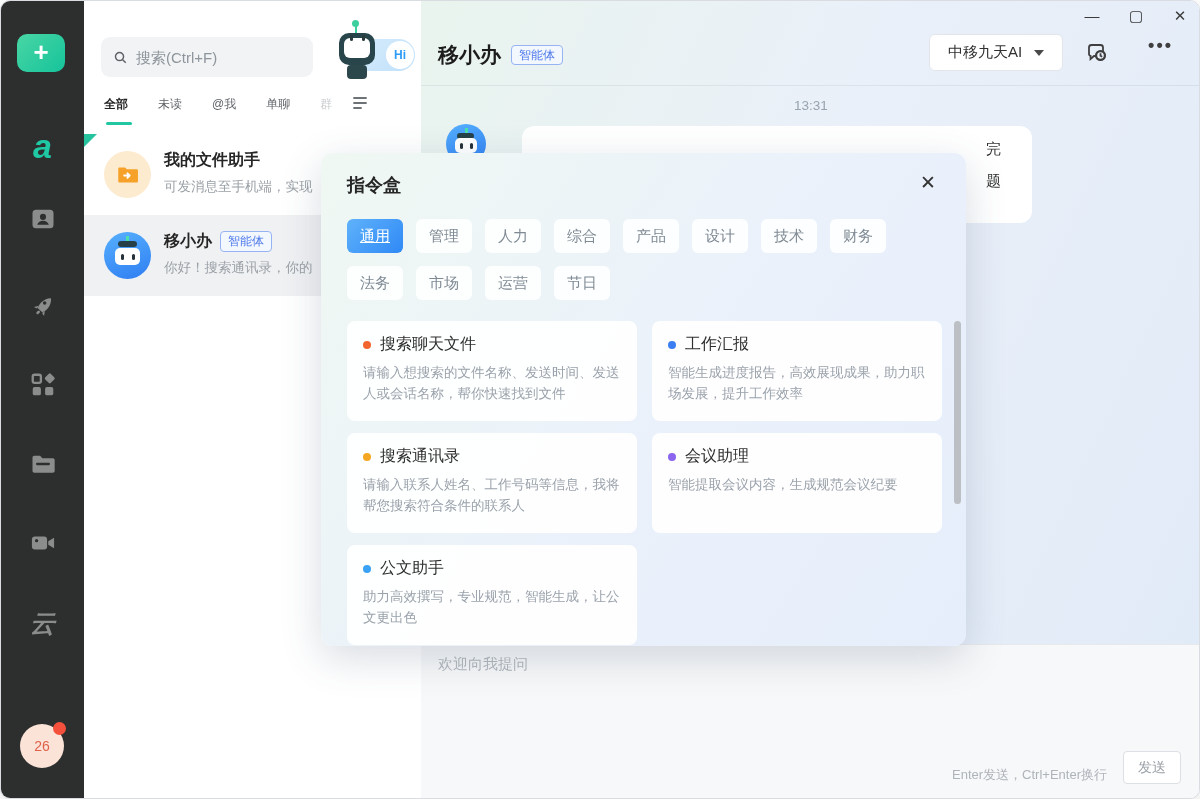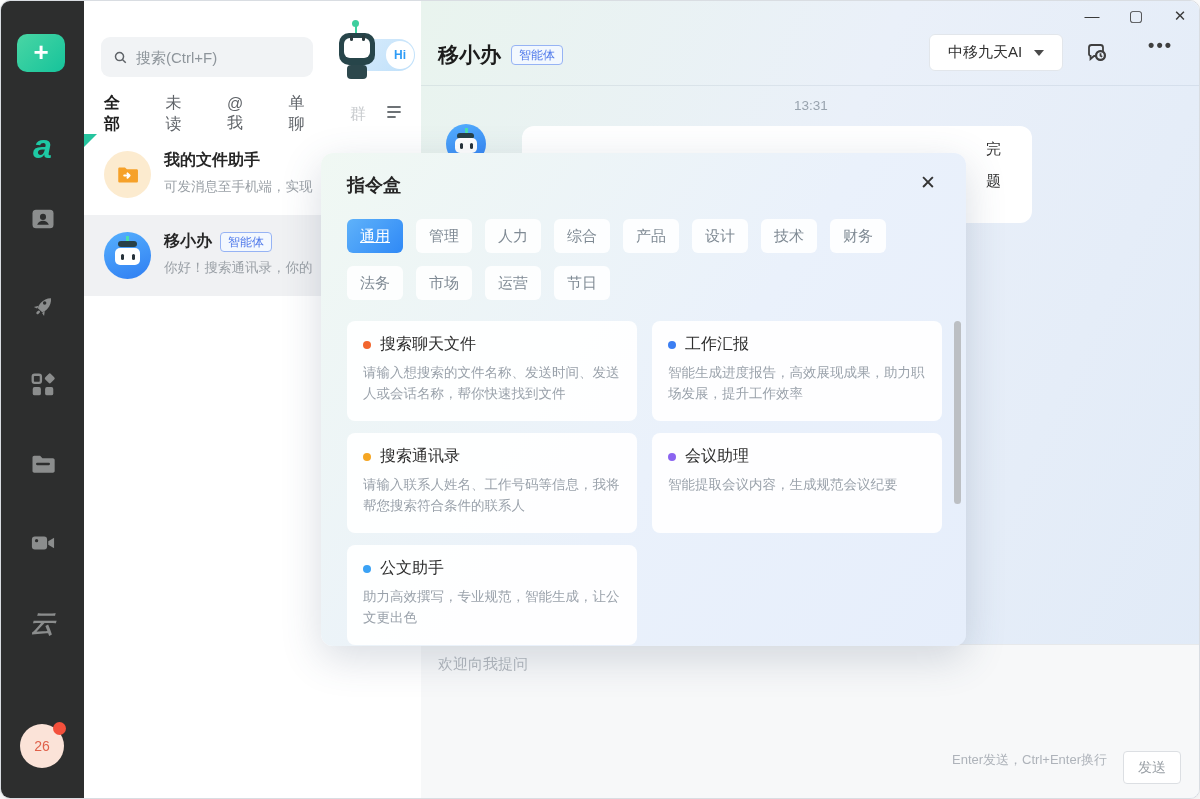--- a/index.html
+++ b/index.html
@@ -37,32 +37,32 @@
                align-items:center; justify-content:center; }
   .mascot .head{ position:absolute; left:8px; top:6px; width:36px; height:32px; border-radius:10px;
                  background:#27454a; }
   .mascot .face{ position:absolute; left:13px; top:11px; width:26px; height:20px; border-radius:6px; background:#fff; }
   .mascot .eye{ position:absolute; top:8px; width:3px; height:6px; border-radius:2px; background:#2b3b3e; }
   .mascot .ant{ position:absolute; left:24px; top:-2px; width:2px; height:8px; background:#3ecf9e; }
   .mascot .antdot{ position:absolute; left:21px; top:-7px; width:7px; height:7px; border-radius:50%; background:#3ecf9e; }
   .mascot .body{ position:absolute; left:16px; top:38px; width:20px; height:14px; border-radius:4px; background:#2c474c; }
 
   .list-tabs{ position:absolute; left:20px; top:92px; width:300px; display:flex; align-items:center;
-              gap:30px; font-size:16px; color:#5f6368; }
+              gap:30px; font-size:12px; color:#5f6368; }
   .list-tab{ cursor:pointer; position:relative; }
   .list-tab.active{ color:#1f1f1f; font-weight:700; }
   .list-tab.active::after{ content:""; position:absolute; left:2px; bottom:-12px; width:26px; height:3px;
                            border-radius:2px; background:#22c6a0; }
   .list-tab.faded{ color:#c9cccf; }
   .filter-icon{ margin-left:-12px; color:#6d7276; cursor:pointer; }
 
   .chat-item{ position:absolute; left:0; width:337px; height:81px; cursor:pointer; }
   .chat-item .av{ position:absolute; left:20px; top:17px; width:47px; height:47px; border-radius:50%; }
   .chat-item .t{ position:absolute; left:80px; top:16px; font-size:16px; color:#262626; font-weight:600;
-                 white-space:nowrap; display:flex; gap:8px; align-items:center;}
+                 white-space:nowrap; display:flex; gap:8px; }
   .chat-item .s{ position:absolute; left:80px; top:44px; font-size:13.5px; color:#9aa0a6; white-space:nowrap;
                  width:250px; overflow:hidden; }
   .corner{ position:absolute; left:0; top:0; width:0; height:0;
            border-top:13px solid #25c49e; border-right:13px solid transparent; }
   .badge-agent{ font-size:12px; font-weight:400; color:#4e78ea; border:1px solid #96b3f4; border-radius:4px;
                 padding:1px 7px; background:rgba(243,248,255,.9); line-height:16px; }
   .av-folder{ background:#fcebcf; display:flex; align-items:center; justify-content:center; }
   .av-robot{ background:linear-gradient(160deg,#56b0fe,#2f7ef2); position:relative; overflow:hidden;}
   .av-robot .face{ position:absolute; left:11px; top:16px; width:25px; height:17px; background:#fff; border-radius:5px;}
   .av-robot .eye{ position:absolute; top:22px; width:3px; height:6px; border-radius:2px; background:#27323a;}
@@ -92,21 +92,21 @@
   .msg-av{ position:absolute; left:0; top:0; width:40px; height:40px; border-radius:50%; }
   .msg-bubble{ position:absolute; left:76px; top:2px; width:510px; height:97px; background:#fff;
                border-radius:12px; }
   .msg-line{ position:absolute; left:464px; font-size:15px; color:#333; }
 
   .composer{ position:absolute; left:0; bottom:0; width:100%; height:154px; background:#f7f8f9;
              border-top:1px solid #e7e9eb; }
   .composer textarea{ position:absolute; left:17px; top:10px; width:740px; height:90px; border:none; outline:none;
                       background:transparent; resize:none; font-size:15px; color:#333; font-family:inherit; }
   .composer textarea::placeholder{ color:#b3b8be; }
-  .send-row{ position:absolute; right:20px; bottom:14px; display:flex; align-items:flex-start; gap:16px; }
+  .send-row{ position:absolute; right:20px; bottom:14px; display:flex; align-items:flex-end; gap:16px; }
   .send-hint{ font-size:13px; color:#aeb3ba; }
   .send-btn{ width:58px; height:33px; background:#fff; border:1px solid #dcdfe3; border-radius:4px;
              font-size:14px; color:#9aa0a6; cursor:pointer; font-family:inherit; }
 
   
   .modal{ position:absolute; left:320px; top:152px; width:645px; height:493px; border-radius:12px;
           background:linear-gradient(125deg,#f0f8f3 0%,#eaf1fb 55%,#e6eefb 100%);
           box-shadow:0 12px 40px rgba(60,80,110,.20); overflow:hidden; }
   .modal-title{ position:absolute; left:26px; top:20px; font-size:18px; font-weight:700; color:#262626; }
   .modal-close{ position:absolute; right:30px; top:18px; font-size:19px; color:#333; cursor:pointer; }

